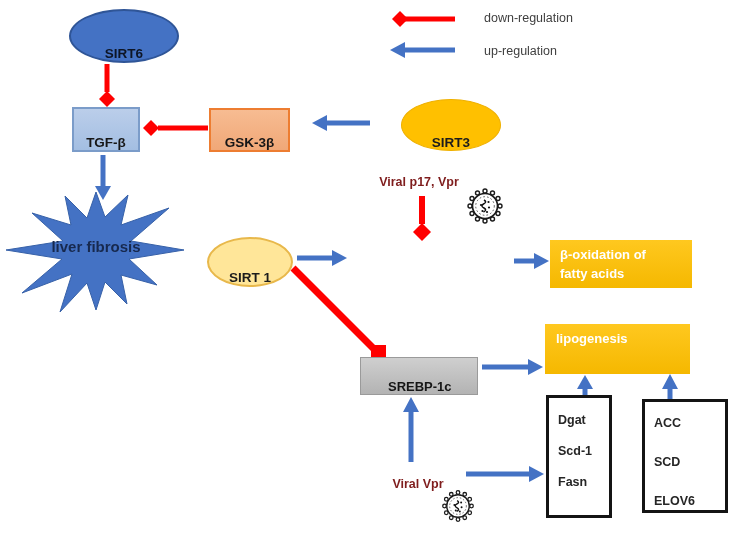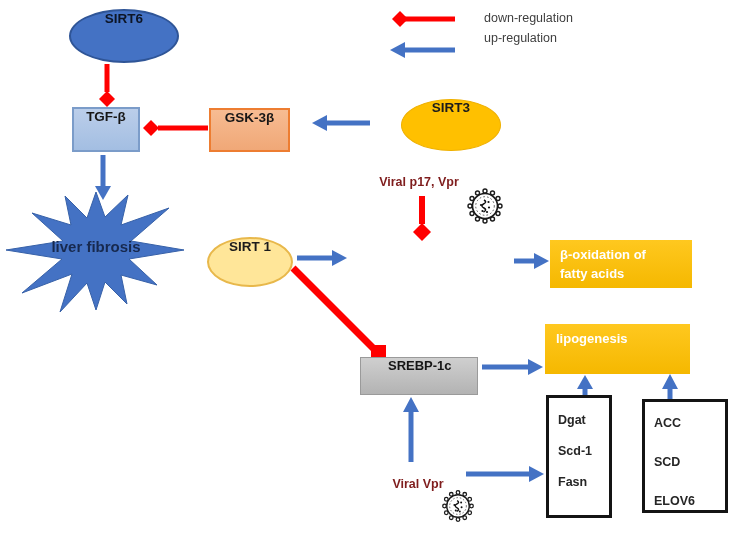--- a/index.html
+++ b/index.html
@@ -1,21 +1,21 @@
 <!DOCTYPE html>
 <html><head>
 <meta charset="utf-8">
 <style>
   html,body{margin:0;padding:0;background:#fff;}
   .canvas{
     position:relative;width:743px;height:537px;background:#ffffff;
     font-family:"Liberation Sans","DejaVu Sans",sans-serif;overflow:hidden;
   }
   .layer{position:absolute;left:0;top:0;width:743px;height:537px;}
-  .node{position:absolute;display:flex;align-items:flex-start;justify-content:center;box-sizing:border-box;}
+  .node{position:absolute;display:flex;align-items:flex-end;justify-content:center;box-sizing:border-box;}
   .node .lbl{font-weight:bold;color:#161616;}
   .ellipse{border-radius:50%;}
   .sirt6{left:69px;top:9px;width:110px;height:54px;background:#4472C4;border:2px solid #2F5597;}
   .sirt6 .lbl{font-size:13.5px;color:#0d1526;}
   .sirt3{left:401px;top:99px;width:100px;height:52px;background:#FFC000;border:1px solid #EFB000;}
   .sirt3 .lbl{font-size:13.5px;color:#1c1c1c;}
   .sirt1{left:207px;top:237px;width:86px;height:50px;background:#FFE699;border:2px solid #E8B84B;}
   .sirt1 .lbl{font-size:13.5px;color:#1c1c1c;}
   .tgfb{left:72px;top:107px;width:68px;height:45px;background:linear-gradient(#BBCEEA,#A3BEE2);border:2px solid #7B9CC9;}
   .tgfb .lbl{font-size:13.5px;}
@@ -36,21 +36,21 @@
   .fibrosis-lbl{left:30px;top:238px;width:132px;font-size:15px;color:#17294E;}
   .genebox{position:absolute;background:#ffffff;border:3px solid #141414;box-sizing:border-box;
            display:flex;flex-direction:column;align-items:flex-start;}
   .genebox .gene{font-size:12.5px;font-weight:600;color:#262626;}
   .gbox1{left:546px;top:395px;width:66px;height:123px;padding:7px 0 0 9px;}
   .gbox1 .gene{line-height:31px;}
   .gbox2{left:642px;top:399px;width:86px;height:114px;padding:7px 12px 0 9px;gap:11px;}
   .gbox2 .gene{line-height:28px;}
   .legend-label{position:absolute;font-size:12.5px;color:#3F3F3F;font-weight:normal;}
   .lg-down{left:484px;top:11px;}
-  .lg-up{left:484px;top:31px;}
+  .lg-up{left:484px;top:44px;}
 </style>
 </head>
 <body>
 
 <div class="canvas">
 
   <svg class="layer" viewBox="0 0 743 537" xmlns="http://www.w3.org/2000/svg">
 
     <polygon points="184,250 129,259 157,285 121,275 127,304 105,282 96,310 87,283 60,312 72,274 22,293 62,259 6,250 63,241 32,213 71,225 65,196 87,218 96,192 105,217 128,195 121,225 169,208 131,241" fill="#4472C4" stroke="#3761A8" stroke-width="1"></polygon>
 

